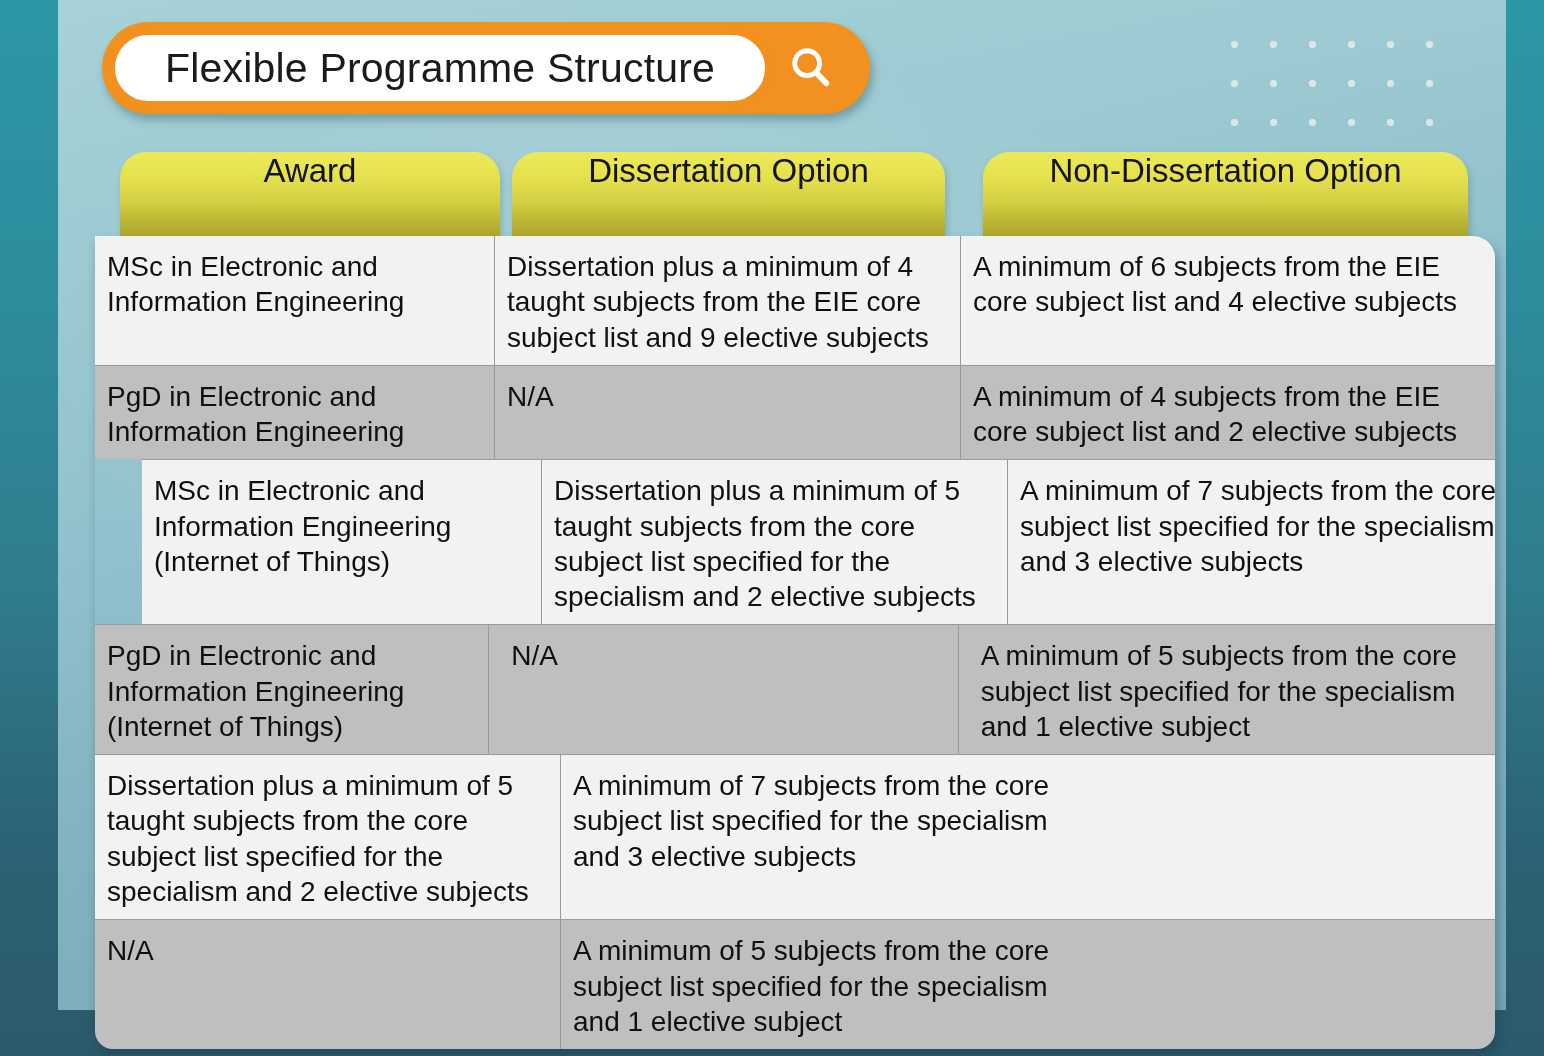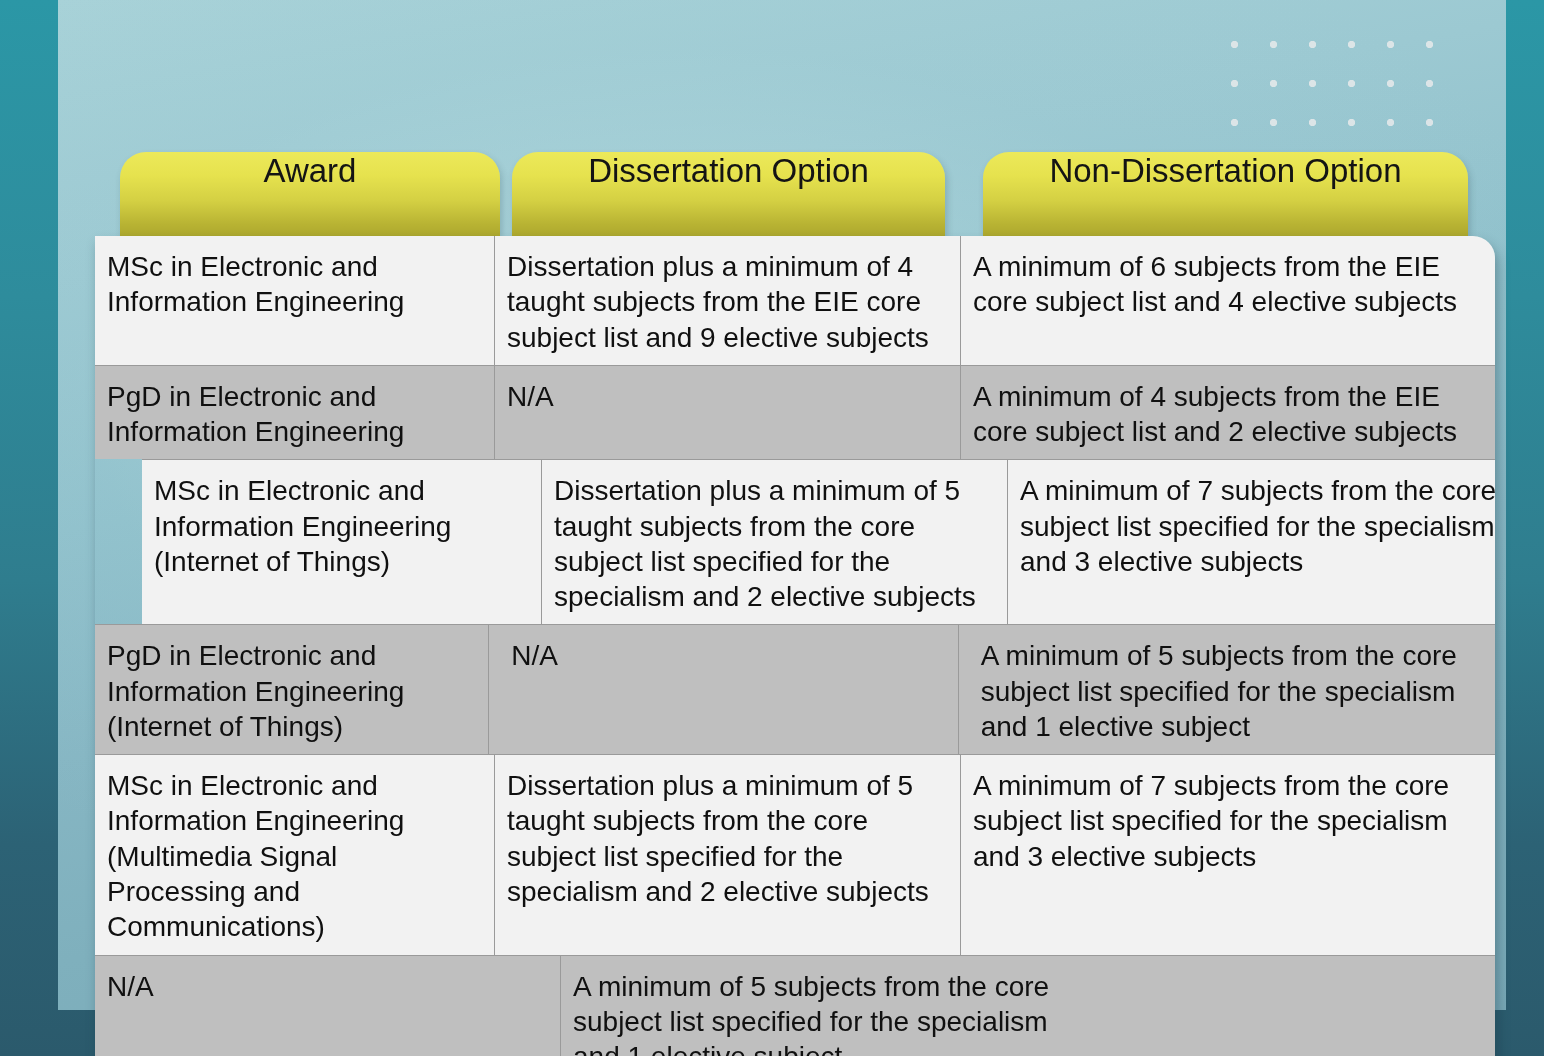--- a/index.html
+++ b/index.html
@@ -119,20 +119,29 @@
 </head>
 <body>
 
 <div id="stage">
 
   <div class="frame-bg"></div>
   <div class="inner-panel"></div>
   <div class="dots"></div>
   <div class="dots-col"></div>
 
+  <div class="title-pill">
+    <div class="title-inner">
+      <span class="title-text">Flexible Programme Structure</span>
+    </div>
+    <svg class="search-icon" viewBox="0 0 48 48" aria-hidden="true">
+      <circle cx="20" cy="19" r="13" fill="none" stroke="#ffffff" stroke-width="5"></circle>
+      <line x1="29.5" y1="29" x2="40" y2="40" stroke="#ffffff" stroke-width="6" stroke-linecap="round"></line>
+    </svg>
+  </div>
 
   <div class="table-wrap">
 
     <div class="header-row">
       <div class="hcell h1">
         <span>Award</span>
       </div>
       <div class="hcell h2">
         <span>Dissertation Option</span>
       </div>
@@ -161,21 +170,20 @@
         <div class="cell c3">A minimum of 7 subjects from the core subject list specified for the specialism and  3 elective subjects</div>
       </div>
 
       <div class="trow dark r3">
         <div class="cell c1">PgD in Electronic and Information Engineering (Internet of Things)</div>
         <div class="cell c2">N/A</div>
         <div class="cell c3">A minimum of 5 subjects from the core subject list specified for the specialism and  1 elective subject</div>
       </div>
 
       <div class="trow light r4">
-        <div class="cell c1">MSc in Electronic and Information Engineering (Multimedia Signal Processing and Communications)</div>
         <div class="cell c2">Dissertation plus a minimum of 5 taught subjects from the core subject list specified for the specialism and 2 elective subjects</div>
         <div class="cell c3">A minimum of 7 subjects from the core subject list specified for the specialism and  3 elective subjects</div>
       </div>
 
       <div class="trow dark r5">
         <div class="cell c2">N/A</div>
         <div class="cell c3">A minimum of 5 subjects from the core subject list specified for the specialism and  1 elective subject</div>
       </div>
 
     </div>

